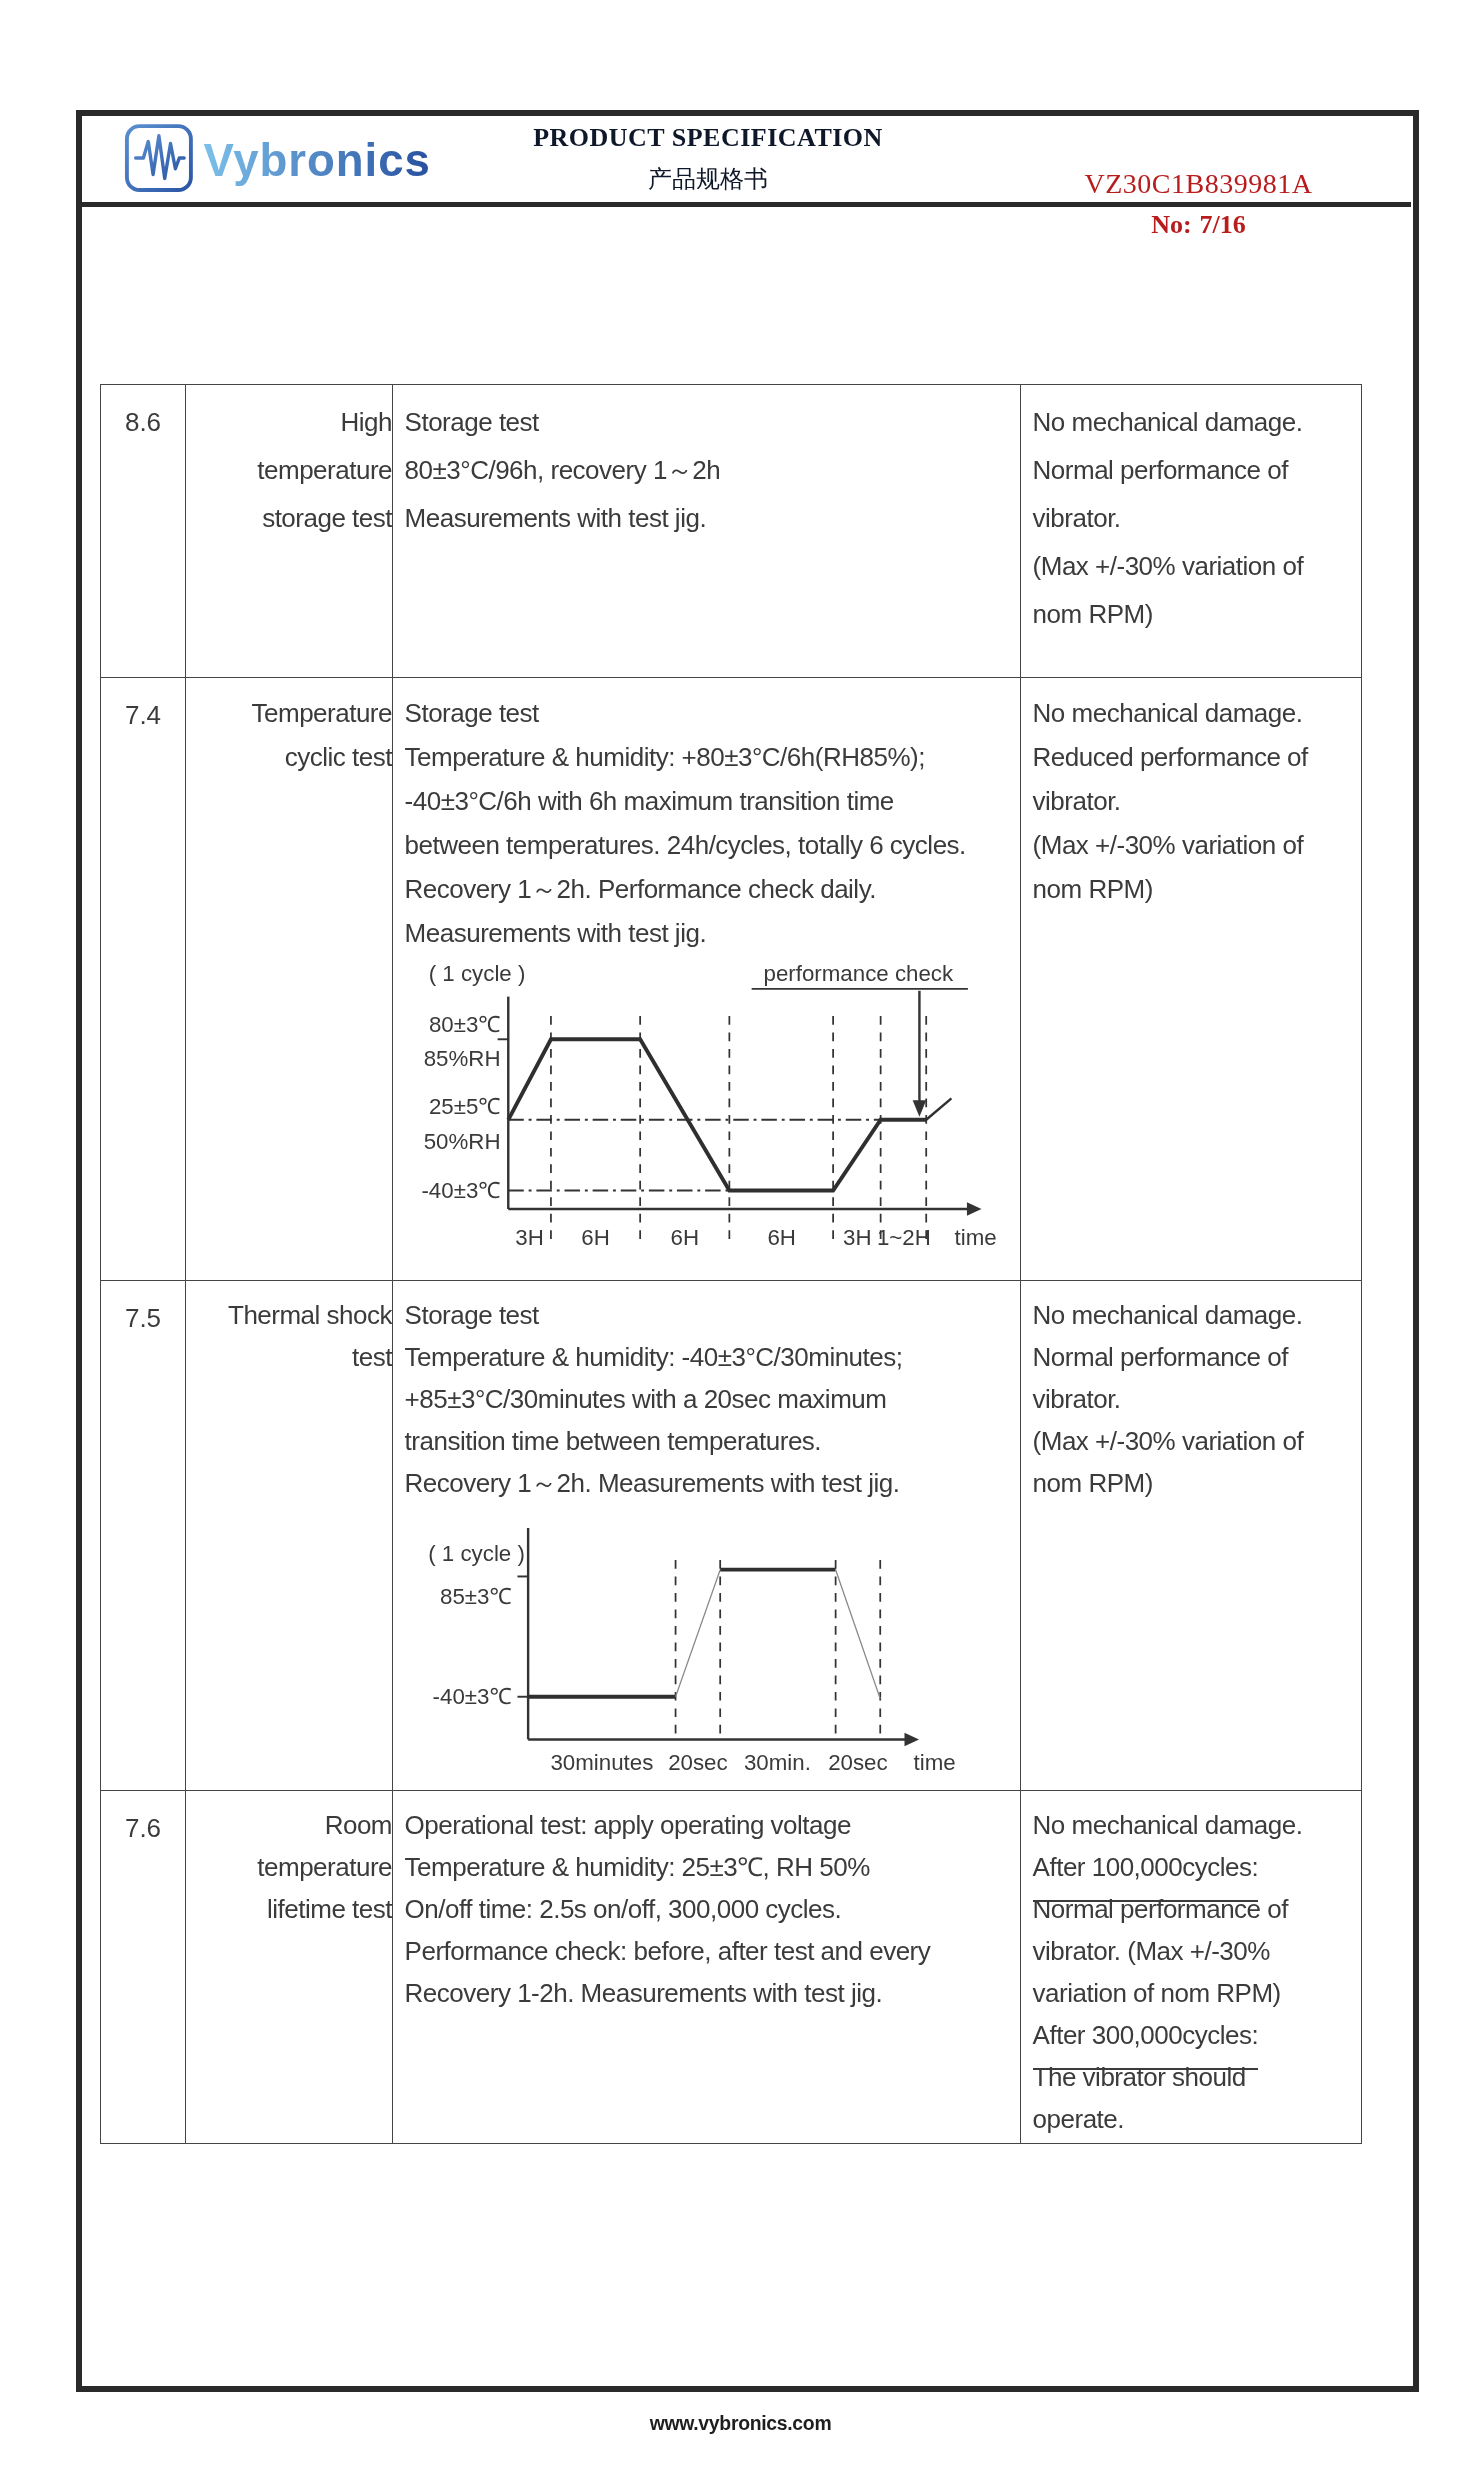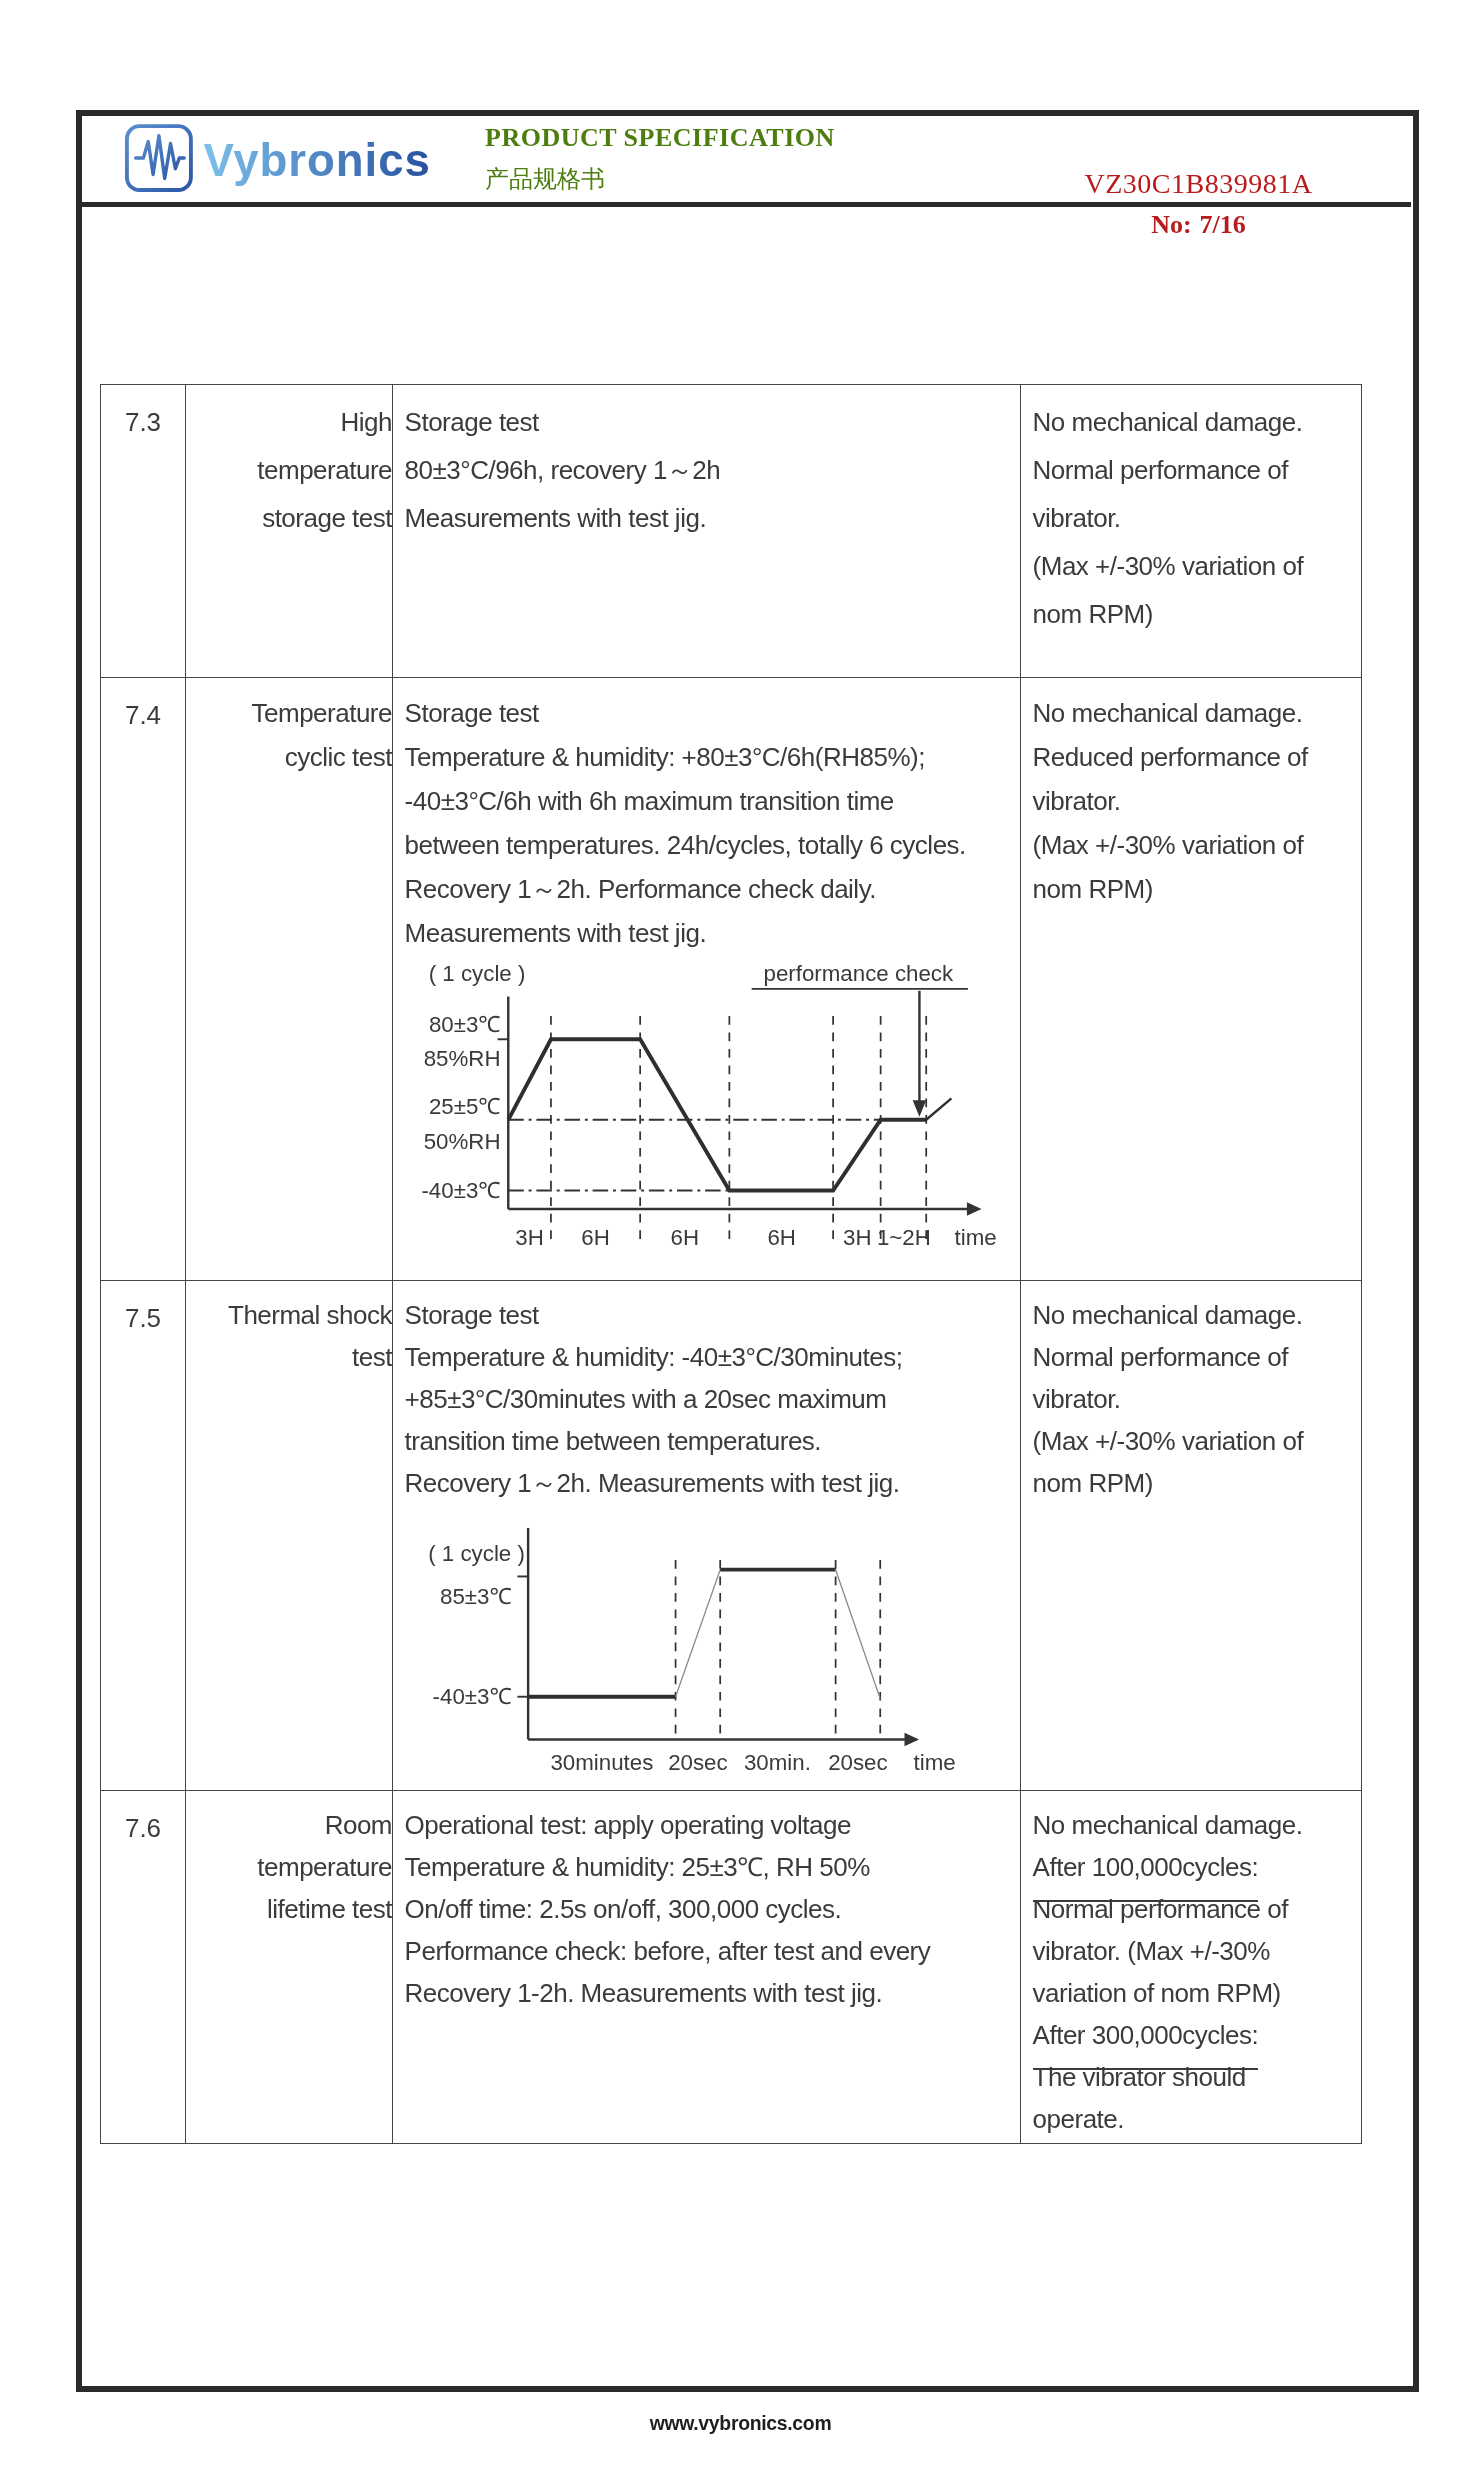--- a/index.html
+++ b/index.html
@@ -2,22 +2,22 @@
 <html><head>
 <meta charset="utf-8">
 <style>
   html,body{margin:0;padding:0;}
   body{width:1481px;height:2484px;position:relative;background:#ffffff;
        font-family:"Liberation Sans",sans-serif;color:#3b3b3b;overflow:hidden;}
   .frame{position:absolute;left:76px;top:110px;width:1343px;height:2282px;
          border:6.8px solid #2a2a2a;box-sizing:border-box;background:#fff;}
   .hsep{position:absolute;left:82px;top:202px;width:1329px;height:4.9px;background:#2a2a2a;}
   .logo{position:absolute;left:124px;top:122px;}
-  .title-block{position:absolute;left:485px;top:123px;width:446px;text-align:left;
-               font-family:"Liberation Serif",serif;color:#4d7c0f;}
+  .title-block{position:absolute;left:485px;top:123px;width:446px;text-align:center;
+               font-family:"Liberation Serif",serif;color:#0f172a;}
   .title-en{font-size:26px;font-weight:bold;letter-spacing:0.5px;}
   .title-zh{font-size:24px;margin-top:9.7px;}
   .right-block{position:absolute;left:1048px;top:124px;width:301px;text-align:center;
                font-family:"Liberation Serif",serif;color:#b91c1c;margin-top:44px;}
   .doc-code{font-size:28px;letter-spacing:0.5px;}
   .page-no{font-size:26px;font-weight:bold;margin-top:9.7px;}
   .page-no span{margin:0 3.9px;}
 
   .spec-table{position:absolute;left:100px;top:384px;width:1262px;
               border:1.9px solid #454545;box-sizing:border-box;background:#fff;}
@@ -88,21 +88,21 @@
 <div class="right-block">
   <div class="doc-code">VZ30C1B839981A</div>
   <div class="page-no"><span>No:</span><span>7/16</span></div>
 </div>
 
 <div class="hsep"></div>
 
 <div class="spec-table">
 
   <div class="trow row-73">
-    <div class="cell c-num">7.3</div>
+    <div class="cell c-num">8.6</div>
     <div class="cell c-name">
       <div>
           <div class="tline">High</div>
           <div class="tline">temperature</div>
           <div class="tline">storage test</div>
         </div>
     </div>
     <div class="cell c-desc">
       <div>
           <div class="tline">Storage test</div>

